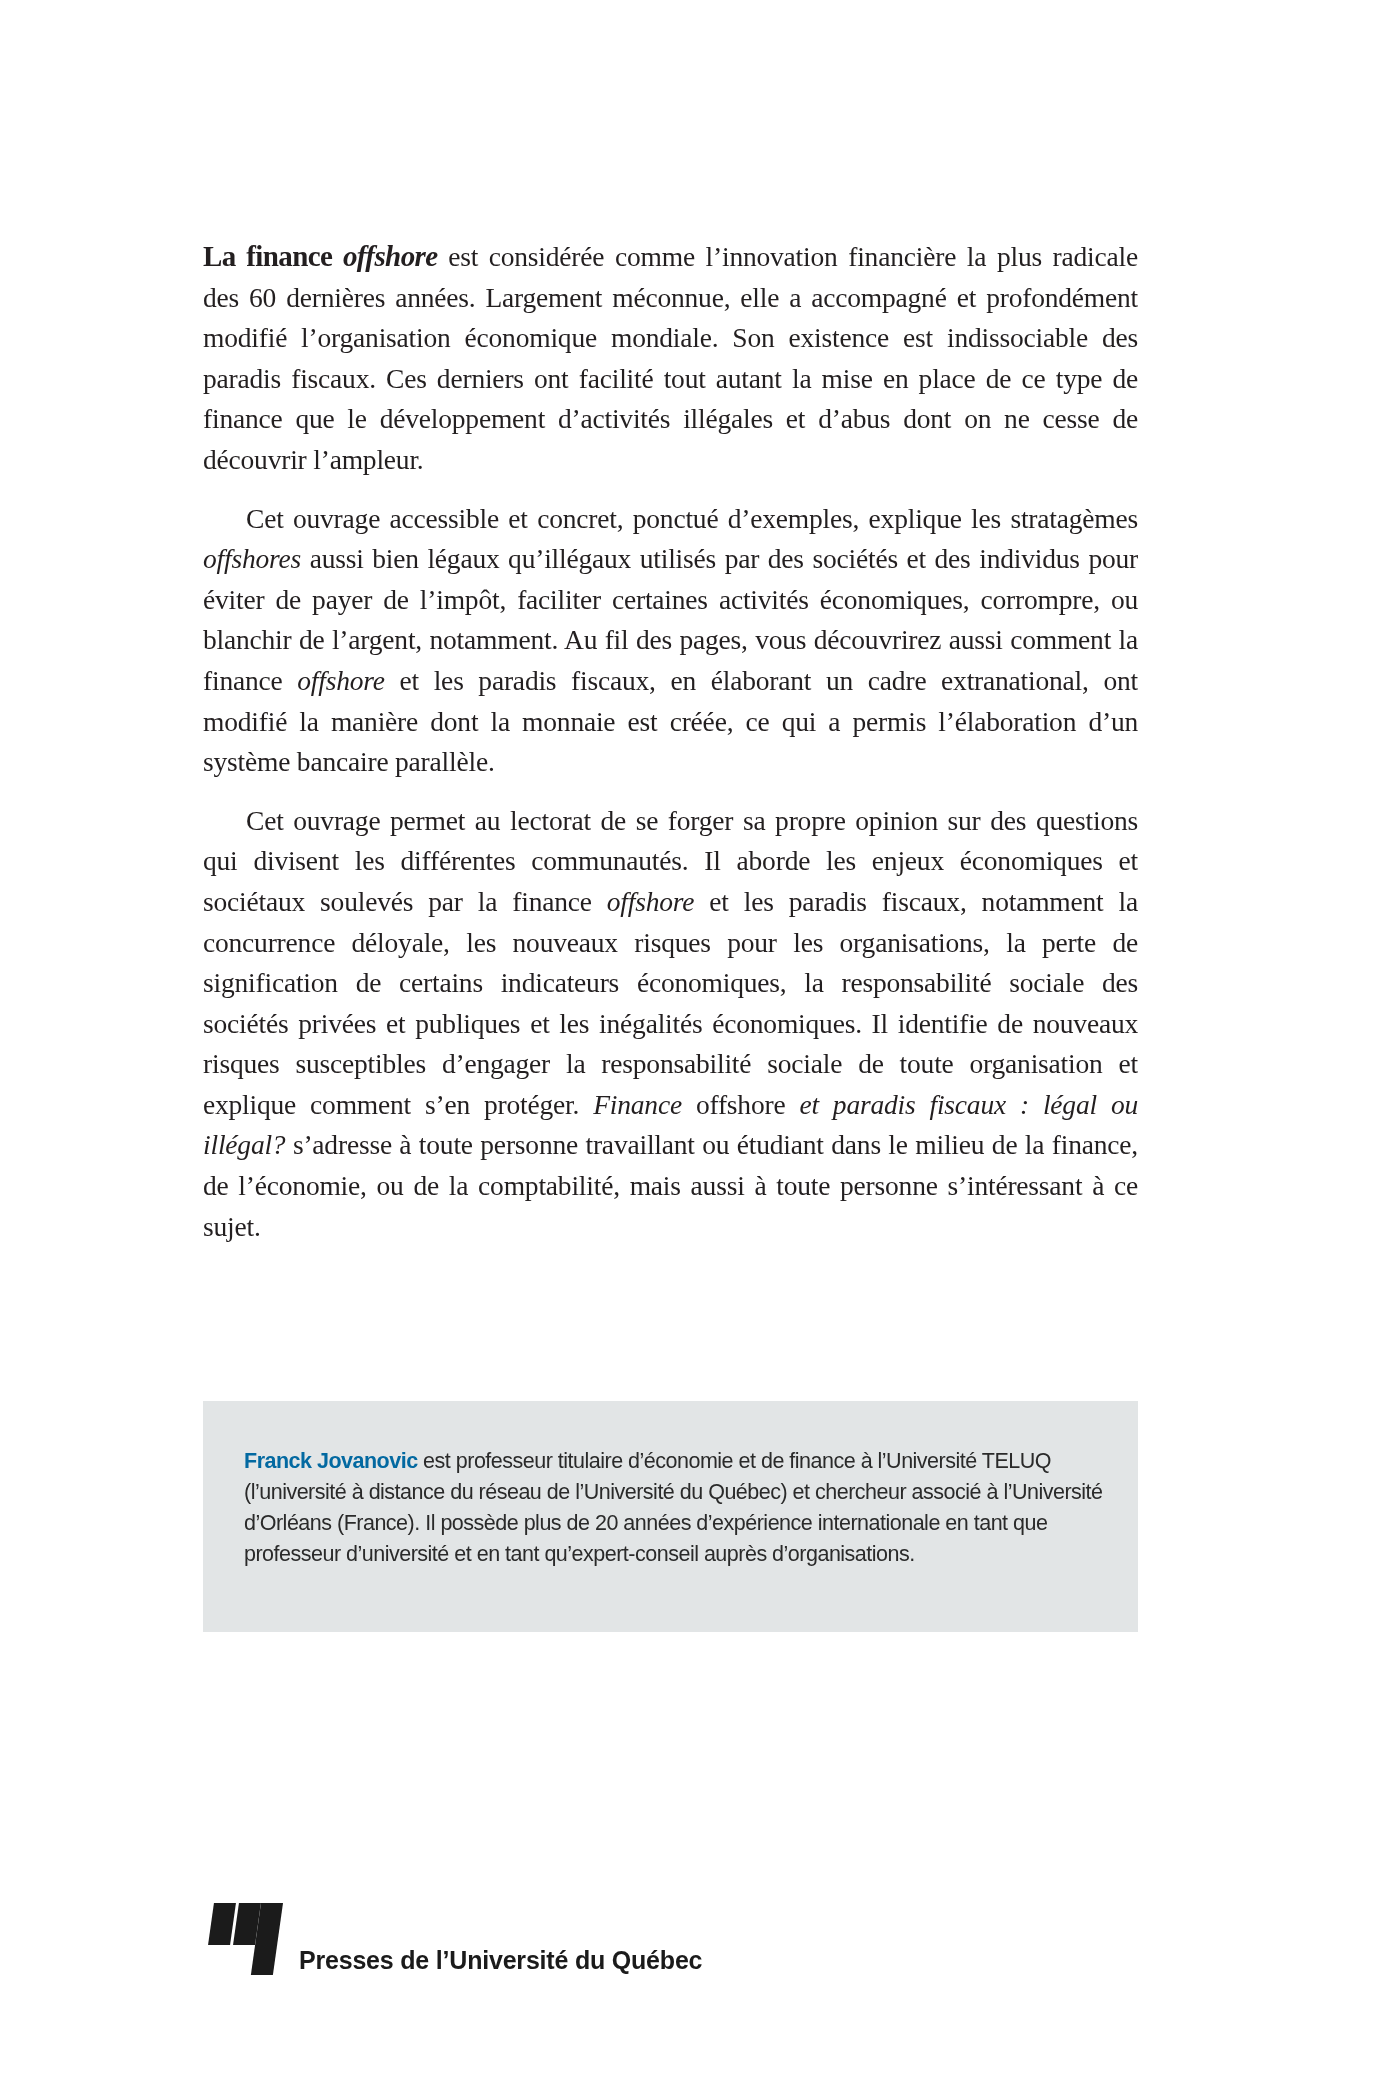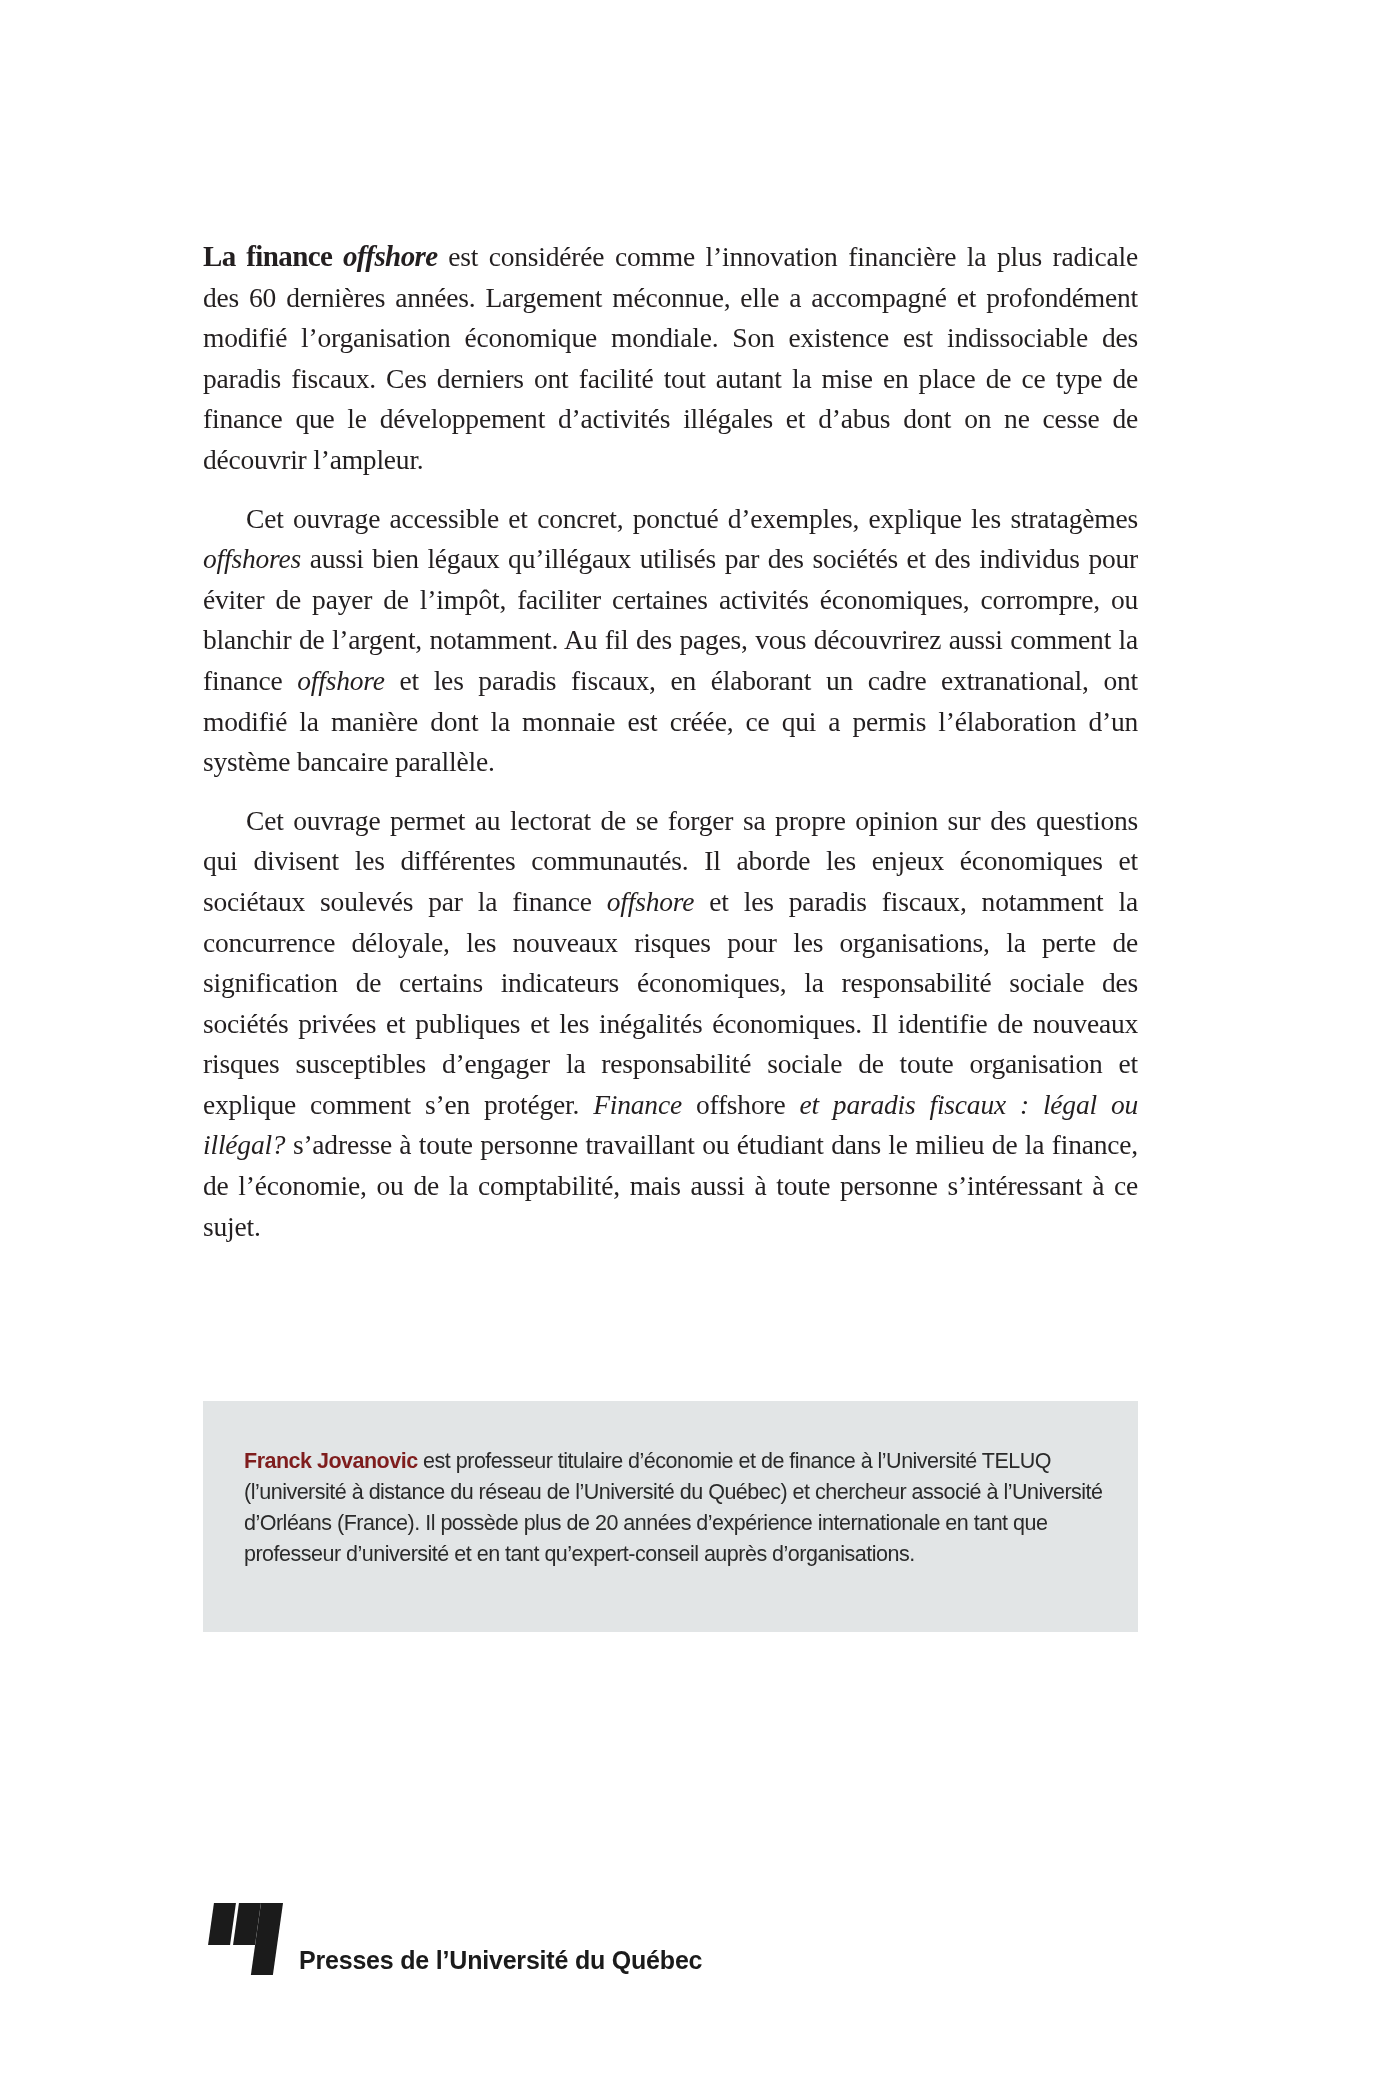--- a/index.html
+++ b/index.html
@@ -7,21 +7,21 @@
   .main { position:absolute; left:203px; top:236px; width:935px;
           font-family:"Liberation Serif", serif; font-size:27.5px; line-height:40.6px; letter-spacing:-0.2px;
           text-align:justify; }
   .main p { margin:0 0 11px 0; }
   .main p.indent { text-indent:43px;margin-top:18px; }
   .lead { font-family:Liberation Serif, serif; font-weight:bold; font-size:29px; letter-spacing:-0.6px; }
   .lead i { font-style:italic; }
   .bio { position:absolute; left:203px; top:1401px; width:935px; height:231px; background:#e2e5e6; }
   .bio-text { position:absolute; left:41px; top:45px; width:860px;
               font-family:"Liberation Sans", sans-serif; font-size:21.5px; line-height:31px; letter-spacing:-0.5px; color:#2a2a2a; }
-  .bio-text b { color:#7f1d1d; }
+  .bio-text b { color:#0369a1; }
   .footer { position:absolute; left:203px; top:1903px; height:72px; display:flex; align-items:flex-end; }
   .logo { width:84px; height:72px; position:relative; }
   .logo span { position:absolute; background:#1b1b1b; }
   .pub { font-family:"Liberation Sans", sans-serif; font-weight:bold; font-size:25px; letter-spacing:-0.2px;
          margin-left:12px; margin-top:23px; color:#1b1b1b; }
 </style>
 </head>
 <body>
 
 <div class="main">

